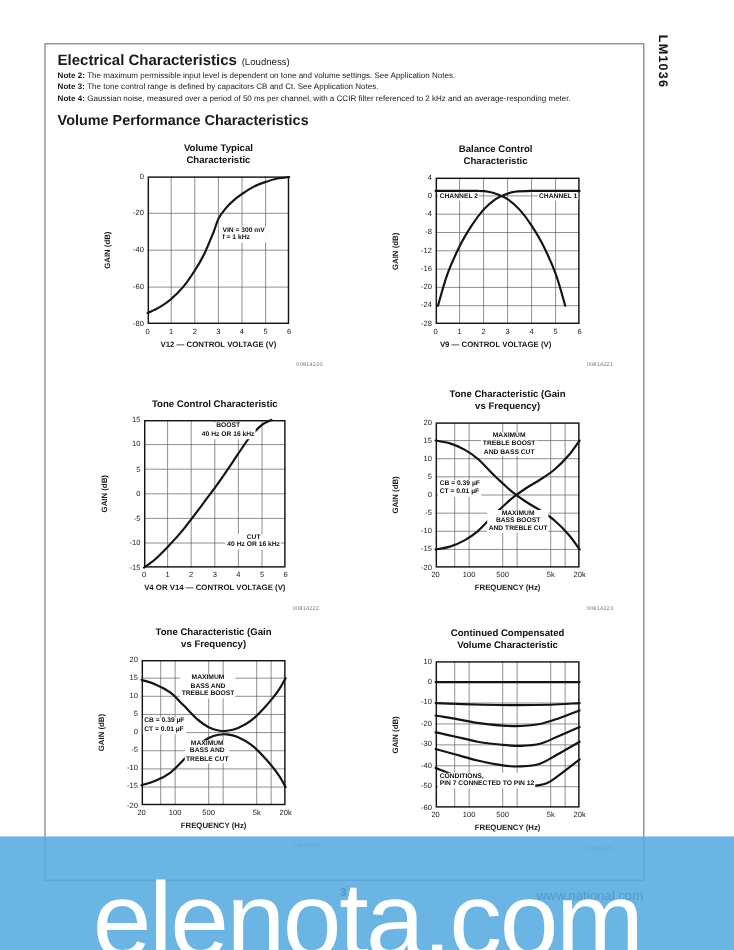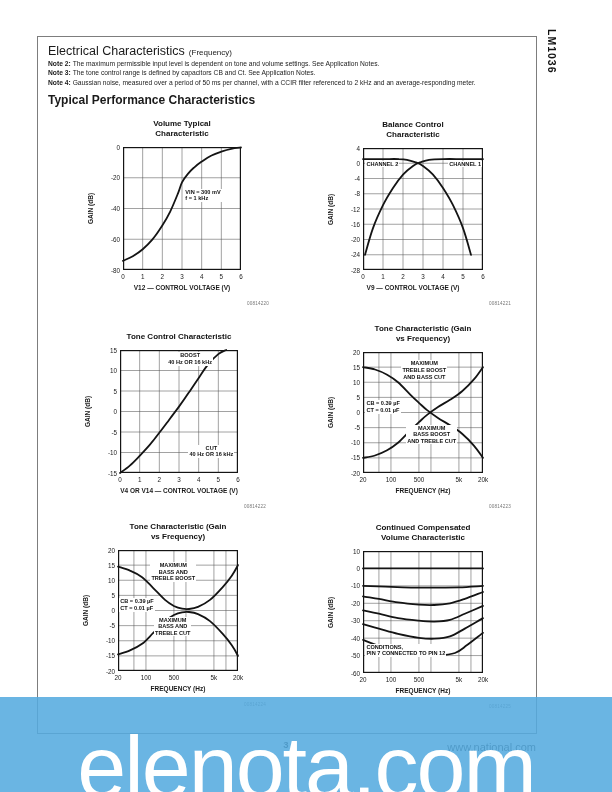--- a/index.html
+++ b/index.html
@@ -1,21 +1,21 @@
 <!DOCTYPE html>
 <html><head>
 <meta charset="utf-8">
 <style>
   html,body{margin:0;padding:0;background:#fff;}
   body{font-family:"Liberation Sans",sans-serif;color:#1a1a1a;}
   #page{position:relative;width:612px;height:792px;background:#fff;overflow:hidden;}
   .page-border{position:absolute;left:37px;top:36px;width:498px;height:696px;border:1px solid #7d7d7d;}
   .side-label{position:absolute;left:546px;top:29px;writing-mode:vertical-rl;font-size:10.5px;font-weight:bold;letter-spacing:1px;color:#111;}
   .header{position:absolute;left:48px;top:41px;white-space:nowrap;}
-  .ec-title{font-size:12.5px;font-weight:normal;}
+  .ec-title{font-size:12.5px;font-weight:bold;}
   .ec-cont{font-size:8px;margin-left:4px;}
   .notes{position:absolute;left:48px;top:59px;width:475px;}
   .note{font-size:6.7px;line-height:9.3px;white-space:nowrap;}
   .note b{font-weight:bold;margin-right:2px;}
   .tpc{position:absolute;left:48px;top:93px;font-size:12px;font-weight:bold;}
   .chart{position:absolute;}
   .chart svg{position:absolute;left:0;top:0;overflow:visible;}
   .chart-title{position:absolute;left:-35px;right:-35px;text-align:center;font-weight:bold;font-size:8px;line-height:9.5px;color:#111;}
   .ylabel{position:absolute;left:-36px;top:0;writing-mode:vertical-rl;transform:rotate(180deg);font-size:6.5px;font-weight:bold;display:flex;align-items:center;justify-content:center;}
   .ytick{position:absolute;left:-23px;width:20px;text-align:right;font-size:6.3px;line-height:7px;}
@@ -29,30 +29,30 @@
   .band-text{position:absolute;left:0;right:0;bottom:-17px;text-align:center;font-size:88px;letter-spacing:-2px;line-height:1;color:#ffffff;}
 </style>
 </head>
 <body>
 
 <div id="page">
   <div class="page-border"></div>
   <div class="side-label">LM1036</div>
 
   <div class="header">
-    <span class="ec-title">Electrical Characteristics</span><span class="ec-cont">(Frequency)</span>
+    <span class="ec-title">Electrical Characteristics</span><span class="ec-cont">(Loudness)</span>
   </div>
 
   <div class="notes" id="notes">
       <div class="note"><b>Note 2:</b><span>The maximum permissible input level is dependent on tone and volume settings. See Application Notes.</span></div>
       <div class="note"><b>Note 3:</b><span>The tone control range is defined by capacitors CB and Ct. See Application Notes.</span></div>
       <div class="note"><b>Note 4:</b><span>Gaussian noise, measured over a period of 50 ms per channel, with a CCIR filter referenced to 2 kHz and an average-responding meter.</span></div>
     </div>
 
-  <div class="tpc">Typical Performance Characteristics</div>
+  <div class="tpc">Volume Performance Characteristics</div>
 
   <div id="charts">
       <div class="chart" style="left: 123px; top: 147px; width: 118px; height: 123px;">
         <div class="chart-title" style="top: -28px;">
           <div>Volume Typical</div>
           <div>Characteristic</div>
         </div>
         <svg width="118" height="123" viewBox="0 0 118 123">
           <line x1="19.666666666666664" y1="0" x2="19.666666666666664" y2="123" stroke="#555" stroke-width="0.55"></line>
           <line x1="39.33333333333333" y1="0" x2="39.33333333333333" y2="123" stroke="#555" stroke-width="0.55"></line>

